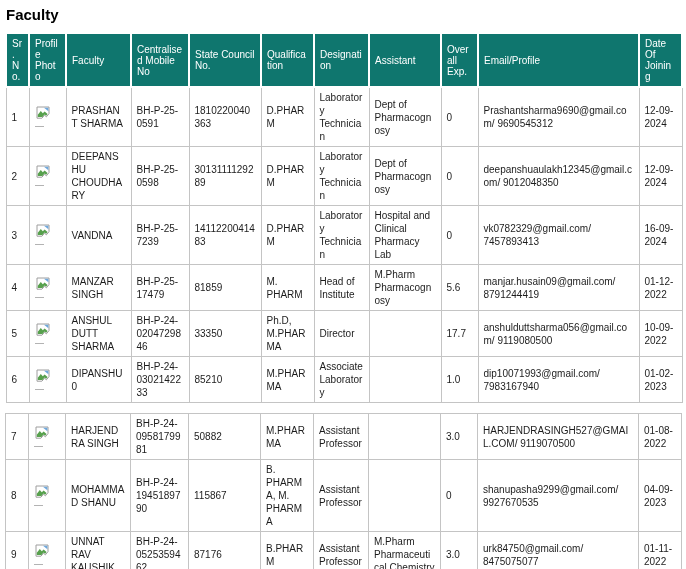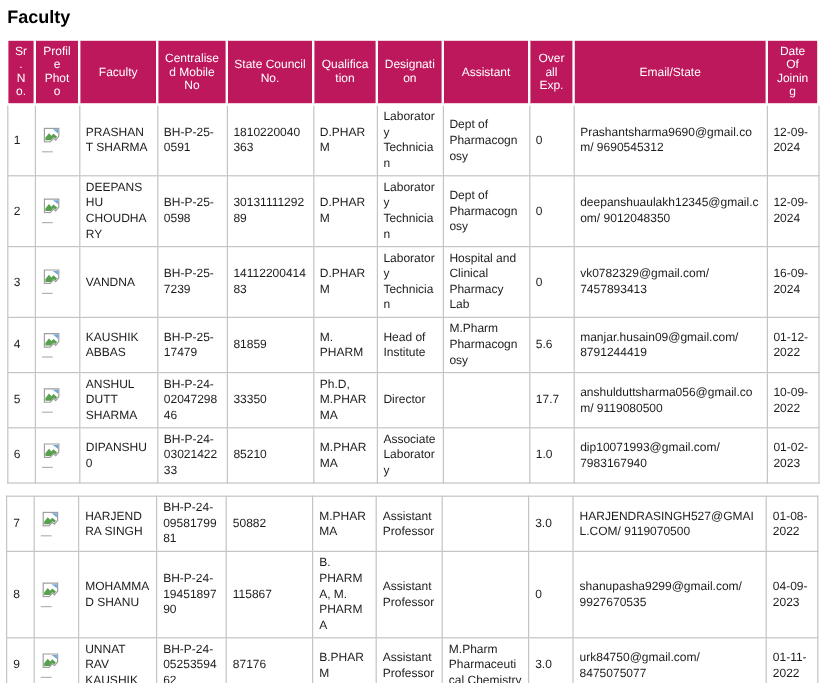--- a/index.html
+++ b/index.html
@@ -16,25 +16,25 @@
     color:#000000;
     margin:1px 0 9px 1px;
   }
   table {
     border-collapse:collapse;
     table-layout:fixed;
     width:676px;
     background:#ffffff;
   }
   thead th {
-    background:#be185d;
+    background:#0f766e;
     color:#ffffff;
     font-weight:normal;
     font-size:10px;
-    text-align:center;
+    text-align:left;
     vertical-align:middle;
     padding:4px 5px;
     border:2px solid #ffffff;
     height:42px;
     word-wrap:break-word;
   }
   tbody td {
     border:1px solid #c4c4c4;
     font-size:10px;
     line-height:1.3;
@@ -79,21 +79,21 @@
     <tr>
       <th>Sr. No.</th>
       <th>Profile Photo</th>
       <th>Faculty</th>
       <th>Centralised Mobile No</th>
       <th>State Council No.</th>
       <th>Qualification</th>
       <th>Designation</th>
       <th>Assistant</th>
       <th>Overall Exp.</th>
-      <th>Email/State</th>
+      <th>Email/Profile</th>
       <th>Date Of Joining</th>
     </tr>
   </thead>
   <tbody id="tbody-top">
       <tr>
     <td>1</td>
     <td class="c-photo">
       <span class="imgicon">
         <svg width="15" height="13" viewBox="0 0 15 13" aria-hidden="true">
           <path d="M1 1 h12 v6.6 l-2.6 3.2 -1.9 -1.6 -2.6 3 H1 z" fill="#ffffff" stroke="#9e9e9e" stroke-width="1"></path>
@@ -162,21 +162,21 @@
     <td class="c-photo">
       <span class="imgicon">
         <svg width="15" height="13" viewBox="0 0 15 13" aria-hidden="true">
           <path d="M1 1 h12 v6.6 l-2.6 3.2 -1.9 -1.6 -2.6 3 H1 z" fill="#ffffff" stroke="#9e9e9e" stroke-width="1"></path>
           <path d="M8 1.8 h4.4 v3.4 z" fill="#6fa8dc"></path>
           <path d="M1.8 8.8 L4.8 5 L6.8 7.2 L8.6 5.4 L11.6 8 L10.2 9.7 L8.6 8.4 L6.4 10.9 L1.8 10.9 Z" fill="#57a04d"></path>
         </svg>
       </span>
       <span class="imgdash"></span>
     </td>
-    <td>KAUSHIK ABBAS</td>
+    <td>MANZAR SINGH</td>
     <td>BH-P-25-17479</td>
     <td>81859</td>
     <td>M. PHARM</td>
     <td>Head of Institute</td>
     <td>M.Pharm Pharmacognosy</td>
     <td>5.6</td>
     <td>manjar.husain09@gmail.com/ 8791244419</td>
     <td>01-12-2022</td>
   </tr>
       <tr>

